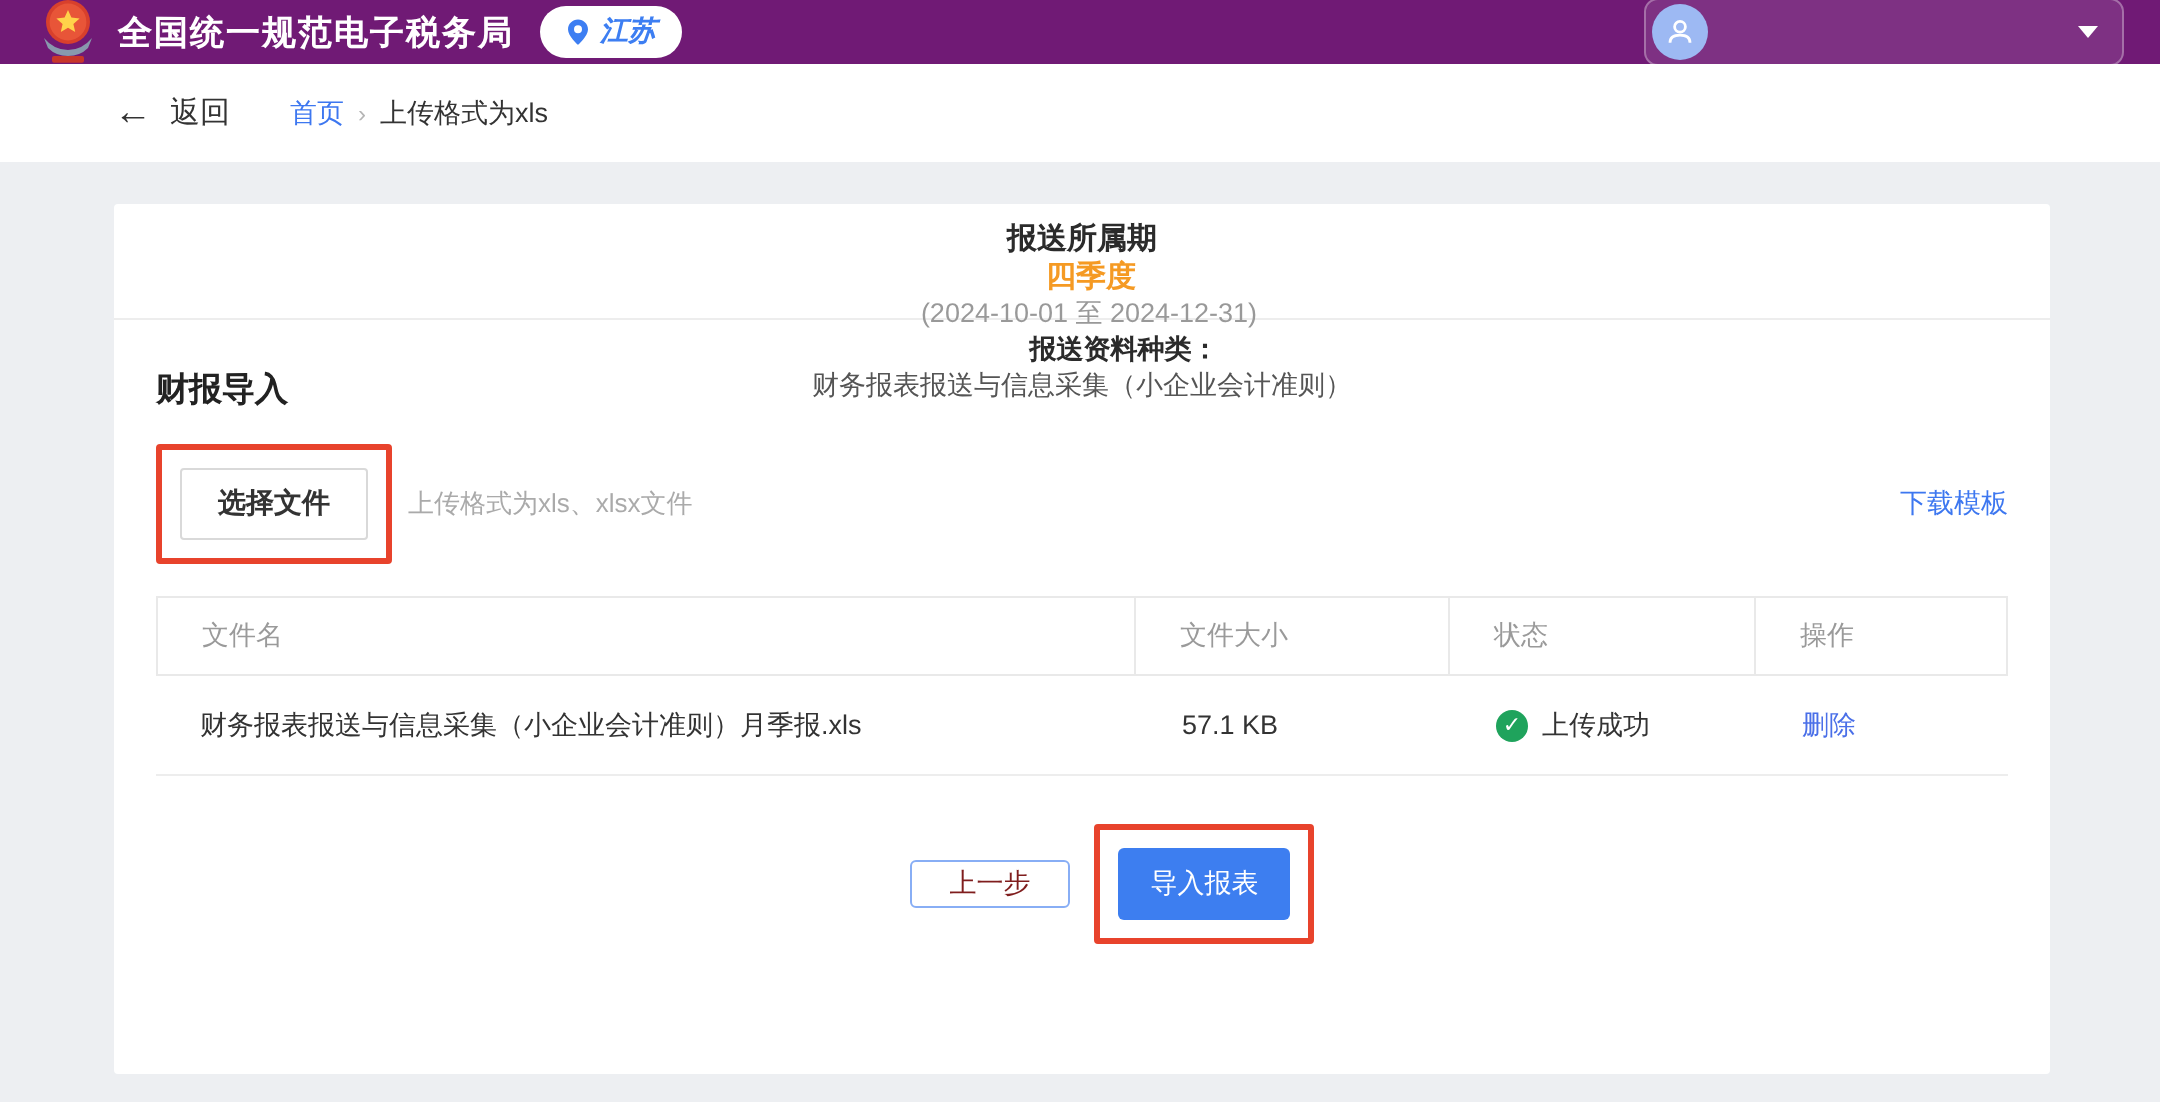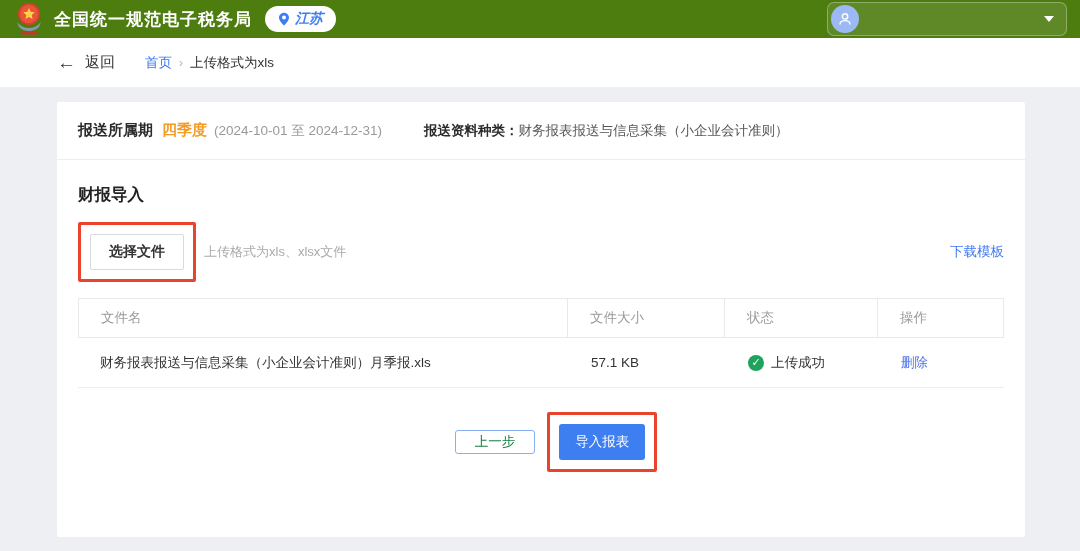--- a/index.html
+++ b/index.html
@@ -6,23 +6,23 @@
   html,body { width:1080px; height:551px; }
   body {
     background:#edeff2;
     font-family:"Liberation Sans", sans-serif;
     position:relative;
     overflow:hidden;
   }
 
   
   .topbar {
-    height:38px; background:#4d7c0f;
+    height:32px; background:#701a75;
     display:flex; align-items:center;
-    padding:0 13px;
+    padding:0 18px;
   }
   .logo { width:32px; height:34px; margin-right:9px; flex:0 0 auto; }
   .app-title { color:#fff; font-size:17px; font-weight:bold; letter-spacing:1px; }
   .loc-badge {
     margin-left:13px; background:#fff; border-radius:14px;
     height:26px; padding:0 13px; display:flex; align-items:center; gap:5px;
     color:#3d7ef2; font-weight:bold; font-size:14px;font-style:italic;
   }
   .user-widget {
     margin-left:auto; width:240px; height:34px;
@@ -55,20 +55,21 @@
 
   
   .main-card {
     position:absolute; left:57px; top:102px;
     width:968px; height:435px; background:#fff; border-radius:2px;
   }
   .period-row {
     height:58px; border-bottom:1px solid #ededed;
     display:flex; align-items:center; padding:8px 21px;
     font-size:14.5px;
+    flex-direction:column;
   }
   .period-label { font-weight:bold; color:#2b2b2b; font-size:15px; }
   .period-value { color:#f59a23; font-weight:bold; font-size:15px; margin-left:9px; }
   .period-range { color:#999; font-size:13.5px; margin-left:7px; }
   .type-label { font-weight:bold; color:#2b2b2b; font-size:13.5px; margin-left:42px; }
   .type-value { color:#555; font-size:13.5px; }
 
   .import-title { margin:24px 21px 0; font-size:16.5px; font-weight:bold; color:#222; }
 
   .file-row { margin:16px 21px 0; display:flex; align-items:center; }
@@ -95,21 +96,21 @@
   .check-circle {
     width:16px; height:16px; border-radius:50%; background:#1fa35c;
     color:#fff; font-size:11px; display:flex; align-items:center; justify-content:center;
     margin-right:7px; flex:0 0 auto;
   }
   .delete-link { color:#4a6fe8; cursor:pointer; }
 
   
   .btn-row { display:flex; justify-content:center; align-items:center; margin-top:24px; gap:12px; }
   .prev-btn {
-    background:#fff; border:1px solid #88aef5; color:#15803d;
+    background:#fff; border:1px solid #88aef5; color:#7f1d1d;
     padding:2px 19px; font-size:13.5px; border-radius:3px; cursor:pointer; font-family:inherit;margin-left:30px;
   }
   .import-btn {
     background:#3d7ef0; border:none; color:#fff;
     padding:9px 16px; font-size:13.5px; border-radius:3px; cursor:pointer; font-family:inherit;
   }
 </style>
 </head>
 <body>
 

